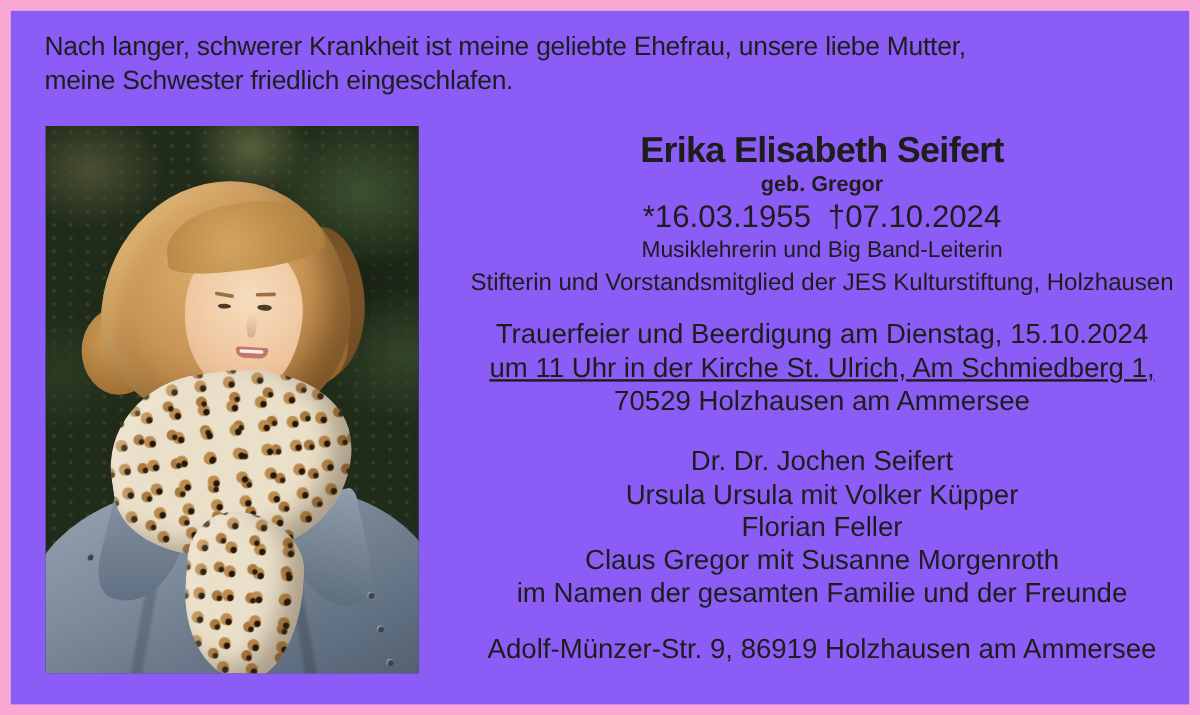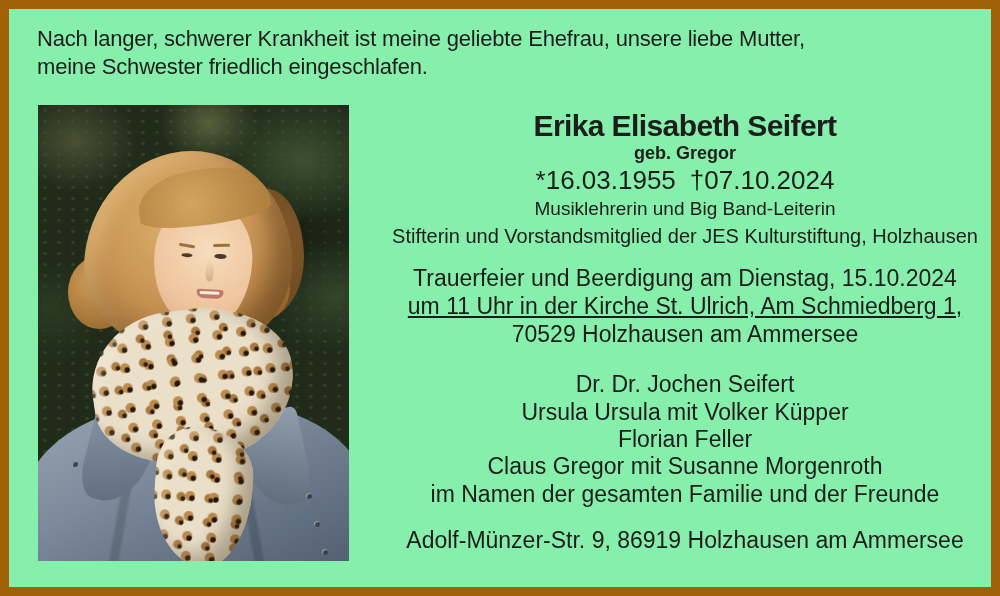--- a/index.html
+++ b/index.html
@@ -1,21 +1,21 @@
 <!DOCTYPE html>
 <html><head>
 <meta charset="utf-8">
 <style>
   html,body { margin:0; padding:0; background:#ffffff; }
   .page {
     position:relative;
     width:1000px; height:596px;
     box-sizing:border-box;
-    border:9px solid #a16207;
-    background:#86efac;
+    border:9px solid #f9a8d4;
+    background:#8b5cf6;
     font-family:"Liberation Sans", sans-serif;
     color:#1d1d1b;
     overflow:hidden;
   }
   
   .intro {
     position:absolute; left:28px; top:16px; width:920px;
     font-size:22px; line-height:28px; letter-spacing:-0.2px;
   }
   

